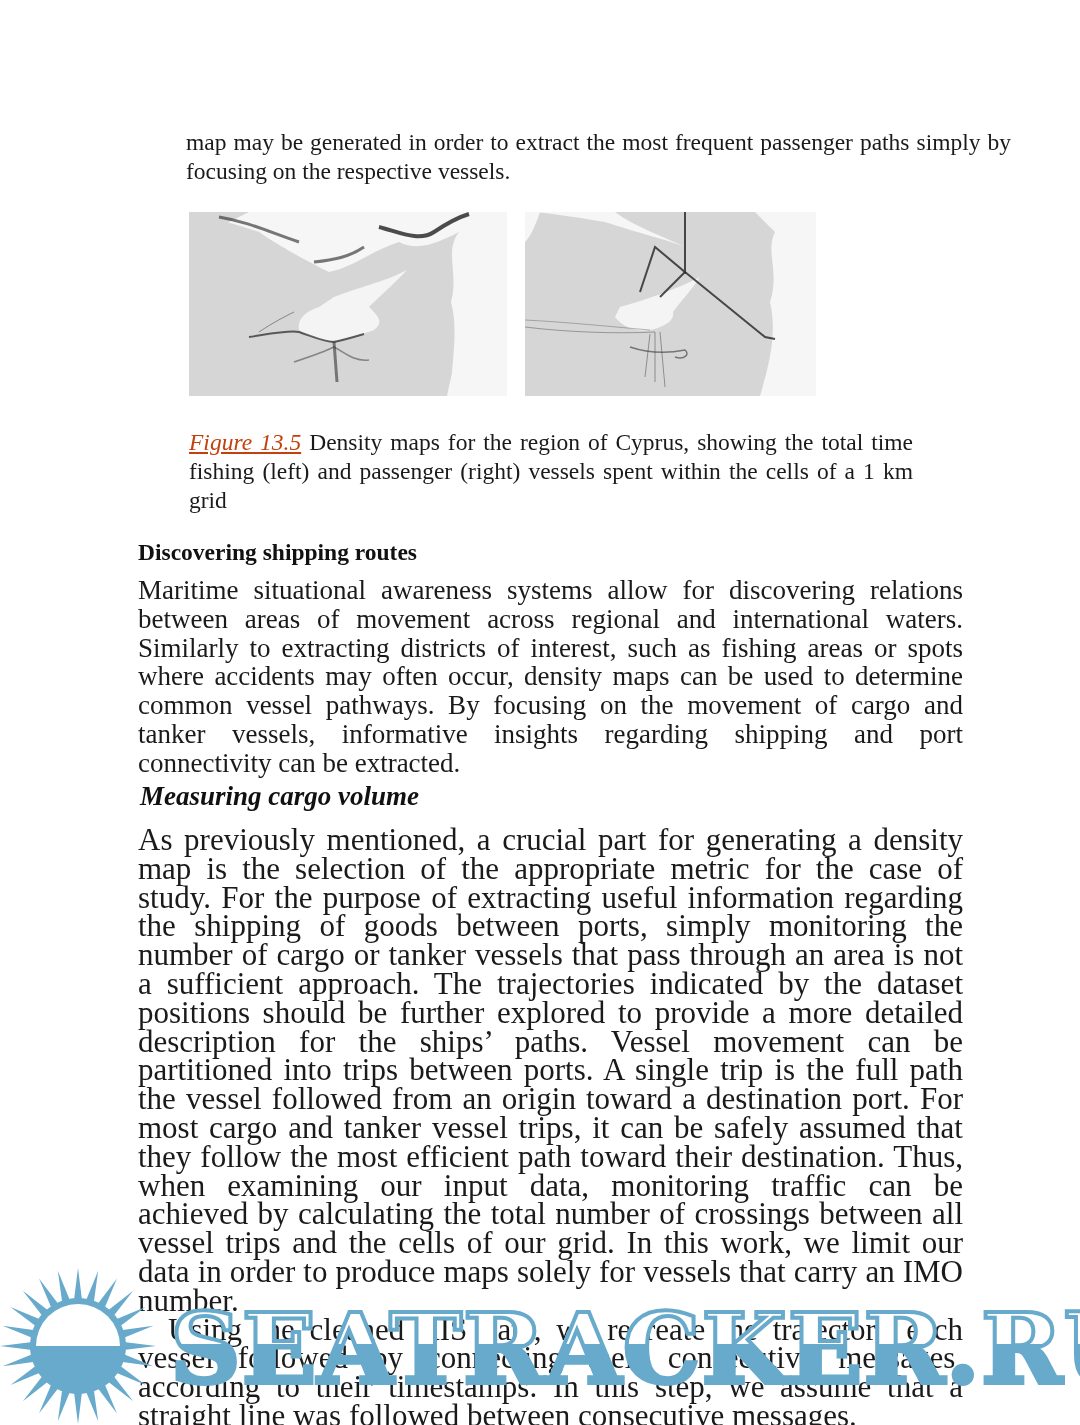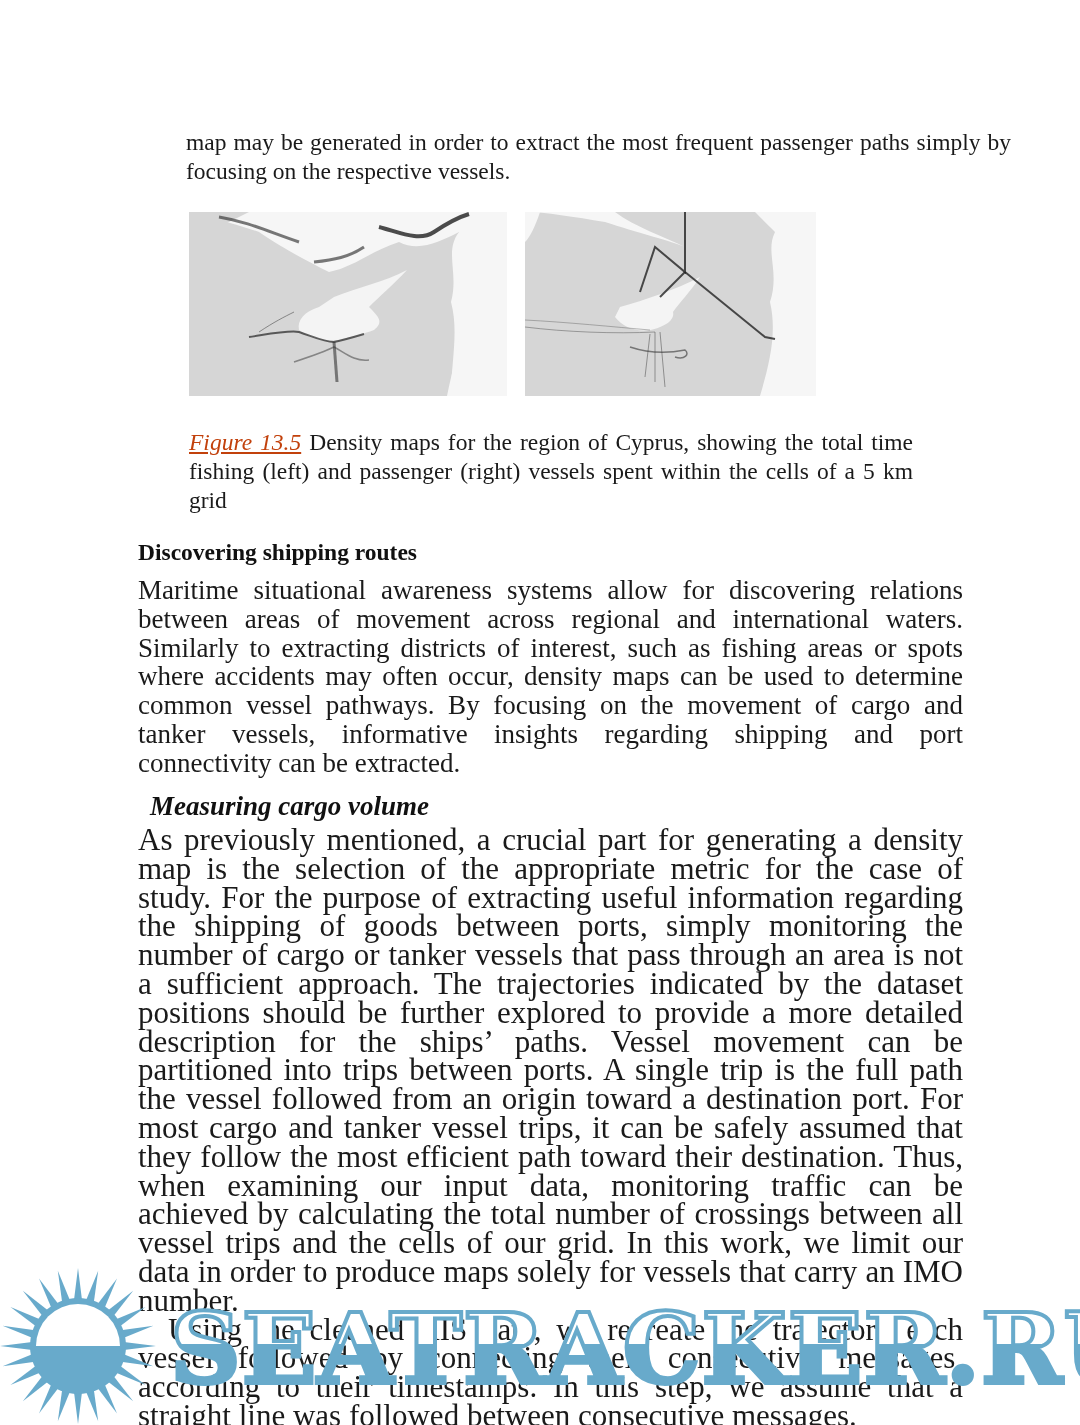--- a/index.html
+++ b/index.html
@@ -9,21 +9,21 @@
   .indent { text-indent: 30px; }
   .figure { position: absolute; left: 189px; top: 212px; width: 627px; height: 184px; }
   .map { position: absolute; top: 0; height: 184px; background: #d6d6d6; overflow: hidden; }
   .map.left { left: 0; width: 318px; }
   .map.right { left: 336px; width: 291px; }
   .map svg { display: block; }
   .caption { position: absolute; left: 189px; top: 428px; width: 724px; font-family: "Liberation Serif", serif; font-size: 23.5px; line-height: 28.8px; color: #1a1a1a; text-align: justify; margin: 0; }
   .caption a { color: #c2410c; font-style: italic; text-decoration: underline; }
   .h-sub { position: absolute; left: 138px; top: 539px; margin: 0; font-family: "Liberation Serif", serif; font-weight: bold; font-size: 23.5px; color: #111; text-align: center; }
   .block2 { position: absolute; left: 138px; top: 576px; width: 825px; font-family: Liberation Serif, serif; font-size: 27px; line-height: 28.8px; color: #1a1a1a; }
-  .h-sec { position: absolute; left: 138px; top: 779px; margin: 12px; font-family: "Liberation Serif", serif; font-weight: bold; font-style: italic; font-size: 27px; color: #111; }
+  .h-sec { position: absolute; left: 138px; top: 779px; margin: 2px; font-family: "Liberation Serif", serif; font-weight: bold; font-style: italic; font-size: 27px; color: #111; }
   .block3 { position: absolute; left: 138px; top: 826px; width: 825px; font-family: "Liberation Serif", serif; font-size: 31px; line-height: 28.8px; color: #1a1a1a; }
   .watermark { position: absolute; left: 0; top: 1266px; width: 1080px; height: 159px; }
   .wm-text { position: absolute; left: 170px; top: 1300px; font-family: "DejaVu Serif", serif; font-weight: bold; font-size: 98px; letter-spacing: 1px; color: #ffffff; -webkit-text-stroke: 4px #68aacb; line-height: 1; }
   .wm-text-fill { position: absolute; left: 170px; top: 1300px; font-family: "DejaVu Serif", serif; font-weight: bold; font-size: 98px; letter-spacing: 1px; color: #68aacb; line-height: 1; clip-path: inset(45% 0 0 0); }
 </style>
 </head>
 <body>
 
 <div class="page">
   <p class="p">map may be generated in order to extract the most frequent passenger paths simply by focusing on the respective vessels.</p>
@@ -61,21 +61,21 @@
       <path d="M160 60 L135 85" stroke="#222" stroke-width="2" fill="none" opacity="0.8"></path>
       <path d="M0 115 C40 120 90 122 130 120" stroke="#555" stroke-width="1" fill="none" opacity="0.5"></path>
       <path d="M0 108 C40 110 90 115 125 118" stroke="#555" stroke-width="1" fill="none" opacity="0.4"></path>
       <path d="M130 120 L130 170 M135 120 L140 175 M125 122 L120 165" stroke="#444" stroke-width="1" fill="none" opacity="0.5"></path>
       <path d="M105 135 C120 140 140 142 160 138 C165 142 160 148 150 145" stroke="#333" stroke-width="1.5" fill="none" opacity="0.6"></path>
     </svg>
   </div>
 </div>
 
 <p class="caption">
-  <a>Figure 13.5</a><span> Density maps for the region of Cyprus, showing the total time fishing (left) and passenger (right) vessels spent within the cells of a 5 km grid</span>
+  <a>Figure 13.5</a><span> Density maps for the region of Cyprus, showing the total time fishing (left) and passenger (right) vessels spent within the cells of a 1 km grid</span>
 </p>
 
 <h4 class="h-sub">Discovering shipping routes</h4>
 <div class="block2">
   <p class="p">Maritime situational awareness systems allow for discovering relations between areas of movement across regional and international waters. Similarly to extracting districts of interest, such as fishing areas or spots where accidents may often occur, density maps can be used to determine common vessel pathways. By focusing on the movement of cargo and tanker vessels, informative insights regarding shipping and port connectivity can be extracted.</p>
 </div>
 
 <h3 class="h-sec">Measuring cargo volume</h3>
 <div class="block3">
   <p class="p">As previously mentioned, a crucial part for generating a density map is the selection of the appropriate metric for the case of study. For the purpose of extracting useful information regarding the shipping of goods between ports, simply monitoring the number of cargo or tanker vessels that pass through an area is not a sufficient approach. The trajectories indicated by the dataset positions should be further explored to provide a more detailed description for the ships’ paths. Vessel movement can be partitioned into trips between ports. A single trip is the full path the vessel followed from an origin toward a destination port. For most cargo and tanker vessel trips, it can be safely assumed that they follow the most efficient path toward their destination. Thus, when examining our input data, monitoring traffic can be achieved by calculating the total number of crossings between all vessel trips and the cells of our grid. In this work, we limit our data in order to produce maps solely for vessels that carry an IMO number.</p>

